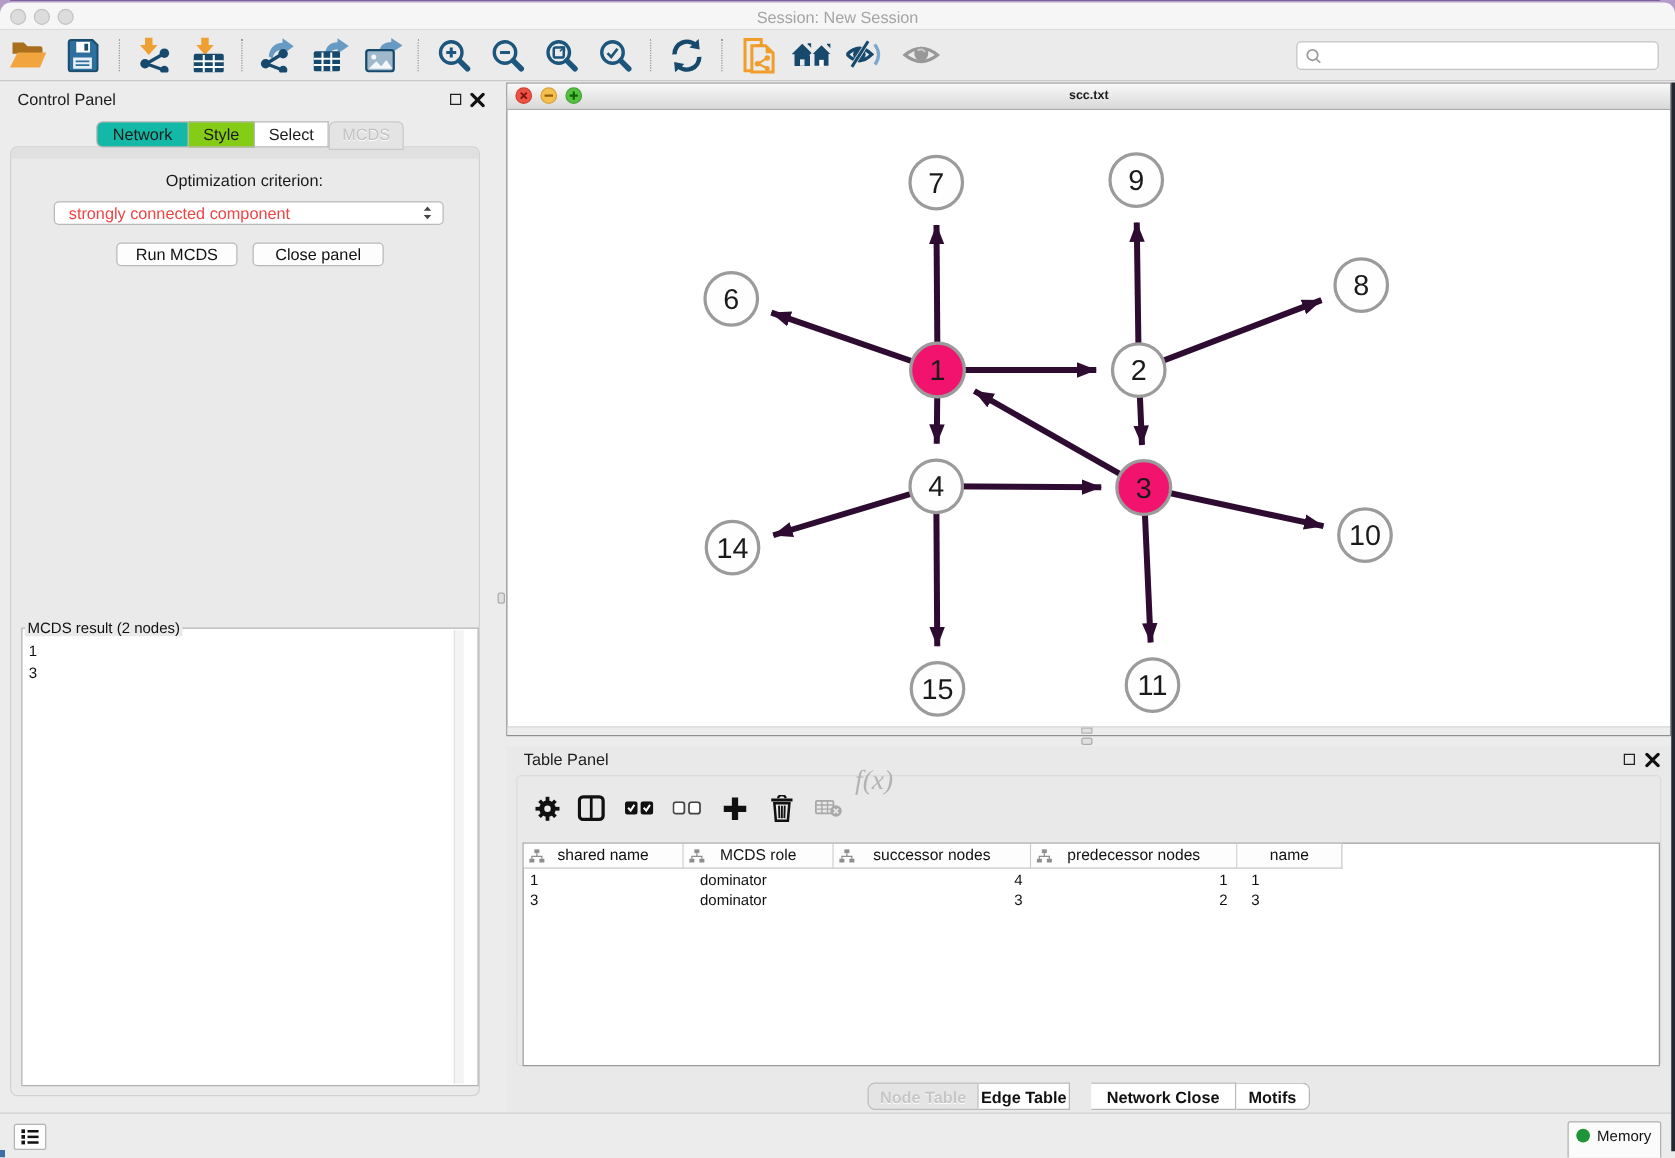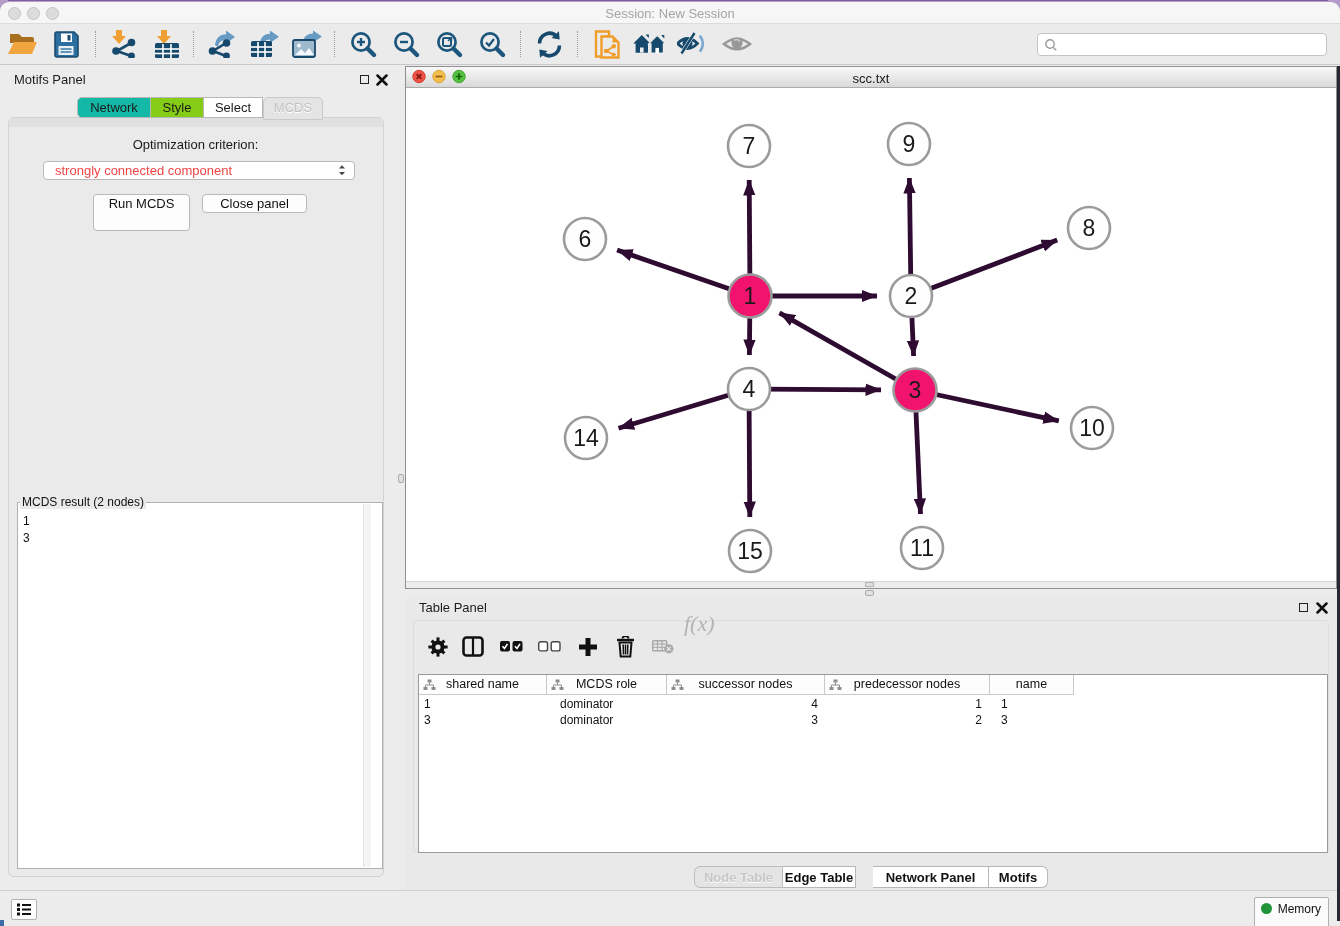--- a/index.html
+++ b/index.html
@@ -167,21 +167,21 @@
 </div>
 
 <div class="abs" style="left:1037px;top:33px;width:290px;height:23px;background:#fff;border:1px solid #c4c4c4;border-radius:4px">
 <svg width="16" height="16" style="position:absolute;left:5px;top:3px" viewBox="0 0 16 16">
       <circle cx="7" cy="7" r="4.2" fill="none" stroke="#9a9a9a" stroke-width="1.4"></circle>
       <line x1="10.2" y1="10.2" x2="13.2" y2="13.2" stroke="#9a9a9a" stroke-width="1.4"></line>
     </svg>
 </div>
 
 <div class="abs" style="left:0;top:66px;width:391px;height:824px;background:#ececec"></div>
-<div class="abs" style="left:14px;top:72px;font-size:13px;color:#1c1c1c">Motifs Panel</div>
+<div class="abs" style="left:14px;top:72px;font-size:13px;color:#1c1c1c">Control Panel</div>
 <div class="abs" style="left:360px;top:75px;width:9px;height:9px;border:1.5px solid #222"></div>
 <svg class="abs" style="left:376px;top:74px" width="12" height="12" viewBox="0 0 12 12">
     <path d="M1.5 1.5 L10.5 10.5 M10.5 1.5 L1.5 10.5" stroke="#111" stroke-width="2.5" stroke-linecap="round"></path>
   </svg>
 
 <div class="abs" style="left:8px;top:117px;width:376px;height:760px;background:#eaeaea;border:1px solid #d2d2d2;border-radius:6px"></div>
 <div class="abs" style="left:9px;top:118px;width:374px;height:9px;background:#e0e0e0;border-radius:6px 6px 0 0"></div>
 
 <div class="abs" style="left:77px;top:97px;width:245px;height:21px">
   <div class="abs" style="left:0;top:0;width:74px;height:21px;background:#14b8a6;border:1px solid #b7b7b7;border-radius:5px 0 0 5px;font-size:13px;color:#1a1a1a;text-align:center;line-height:20px">Network</div>
@@ -191,33 +191,33 @@
 </div>
 <div class="abs" style="left:0;top:137px;width:391px;text-align:center;font-size:13px;color:#1a1a1a">Optimization criterion:</div>
 
 <div class="abs" style="left:43px;top:161px;width:312px;height:19px;background:#fff;border:1px solid #b9b9b9;border-radius:4px;font-size:13px;color:#ef4444;line-height:17px;padding-left:11px">strongly connected component
 <svg width="10" height="13" viewBox="0 0 10 13" style="position:absolute;right:7px;top:2px">
       <path d="M2 4.5 L5 1.2 L8 4.5 Z" fill="#444"></path>
       <path d="M2 8 L5 11.3 L8 8 Z" fill="#444"></path>
     </svg>
 </div>
 
-<div class="abs" style="left:93px;top:194px;width:97px;height:37px;background:#fdfdfd;border:1px solid #b9b9b9;border-radius:4px;font-size:13px;color:#111;text-align:center;line-height:17px">Run MCDS</div>
+<div class="abs" style="left:93px;top:194px;width:97px;height:19px;background:#fdfdfd;border:1px solid #b9b9b9;border-radius:4px;font-size:13px;color:#111;text-align:center;line-height:17px">Run MCDS</div>
 <div class="abs" style="left:202px;top:194px;width:105px;height:19px;background:#fdfdfd;border:1px solid #b9b9b9;border-radius:4px;font-size:13px;color:#111;text-align:center;line-height:17px">Close panel</div>
 
 <div class="abs" style="left:17px;top:502px;width:366px;height:367px;background:#fff;border:1px solid #b0b0b0"></div>
 <div class="abs" style="left:363px;top:504px;width:8px;height:363px;background:#f4f4f4;border-left:1px solid #e2e2e2"></div>
 <div class="abs" style="left:20px;top:495px;background:#eaeaea;padding:0 2px;font-size:12px;color:#111">MCDS result (2 nodes)</div>
 <div class="abs" style="left:23px;top:513px;font-size:12px;color:#111;line-height:17px">1<br>3</div>
 
 <div class="abs" style="left:398px;top:474px;width:6px;height:9px;background:#e0e0e0;border:1px solid #ababab;border-radius:2px"></div>
 
 <div class="abs" style="left:405px;top:66px;width:932px;height:523px;background:#fff;border:1px solid #8f8f8f"></div>
 <div class="abs" style="left:406px;top:67px;width:930px;height:21px;background:linear-gradient(#f8f8f8,#d9d9d9);border-bottom:1px solid #ababab"></div>
-<div class="abs" style="left:406px;top:71px;width:930px;text-align:center;font-size:13px;font-weight:normal;color:#1a1a1a">scc.txt</div>
+<div class="abs" style="left:406px;top:71px;width:930px;text-align:center;font-size:10px;font-weight:bold;color:#1a1a1a">scc.txt</div>
 <svg class="abs" style="left:411px;top:69px" width="58" height="15" viewBox="0 0 58 15">
 <circle cx="8" cy="7.5" r="6.2" fill="#ee5246" stroke="#d2402f" stroke-width="1"></circle>
 <path d="M5.6 5.1 l4.8 4.8 M10.4 5.1 l-4.8 4.8" stroke="#7c150d" stroke-width="1.5"></path>
 <circle cx="28" cy="7.5" r="6.2" fill="#f5bf4e" stroke="#d9a23c" stroke-width="1"></circle>
 <line x1="24.6" y1="7.5" x2="31.4" y2="7.5" stroke="#92600f" stroke-width="1.7"></line>
 <circle cx="48" cy="7.5" r="6.2" fill="#54c141" stroke="#47a336" stroke-width="1"></circle>
 <path d="M48 4.2 v6.6 M44.7 7.5 h6.6" stroke="#106303" stroke-width="1.7"></path>
 </svg>
 
 <div class="abs" style="left:406px;top:581px;width:930px;height:7px;background:#ededed;border-top:1px solid #d8d8d8"></div>
@@ -408,21 +408,21 @@
   <div class="abs" style="left:5px;top:17px">3</div>
   <div class="abs" style="left:141px;top:17px">dominator</div>
   <div class="abs" style="left:248px;top:17px;width:151px;text-align:right">3</div>
   <div class="abs" style="left:406px;top:17px;width:157px;text-align:right">2</div>
   <div class="abs" style="left:582px;top:17px">3</div>
 </div>
 
 <div id="bottomtabs" style="position:absolute;left:694px;top:866px;height:22px;font-size:13px;font-weight:bold">
   <div class="abs" style="left:0;top:0;width:89px;height:22px;background:#e4e4e4;border:1px solid #bdbdbd;border-radius:6px 0 0 6px;color:#c6c6c6;text-align:center;line-height:21px;text-shadow:0 1px 0 #fff">Node Table</div>
   <div class="abs" style="left:89px;top:0;width:73px;height:22px;background:#fff;border:1px solid #b7b7b7;border-left:none;color:#111;text-align:center;line-height:21px">Edge Table</div>
-  <div class="abs" style="left:179px;top:0;width:116px;height:22px;background:#fff;border:1px solid #b7b7b7;border-left:none;color:#111;text-align:center;line-height:21px">Network Panel</div>
+  <div class="abs" style="left:179px;top:0;width:116px;height:22px;background:#fff;border:1px solid #b7b7b7;border-left:none;color:#111;text-align:center;line-height:21px">Network Close</div>
   <div class="abs" style="left:295px;top:0;width:59px;height:22px;background:#fff;border:1px solid #b7b7b7;border-left:none;border-radius:0 6px 6px 0;color:#111;text-align:center;line-height:21px">Motifs</div>
 </div>
 
 <div class="abs" style="left:0;top:890px;width:1340px;height:36px;background:#ececec;border-top:1px solid #cfcfcf"></div>
 <div class="abs" style="left:11px;top:899px;width:26px;height:21px;background:#fdfdfd;border:1px solid #b3b3b3;border-radius:2px">
 <svg width="14" height="13" viewBox="0 0 14 13" style="position:absolute;left:5px;top:3px">
 <rect x="0" y="0.5" width="3" height="3" fill="#111"></rect>
       <rect x="5" y="1" width="9" height="2" fill="#111"></rect>
 <rect x="0" y="5" width="3" height="3" fill="#111"></rect>
       <rect x="5" y="5.5" width="9" height="2" fill="#111"></rect>

